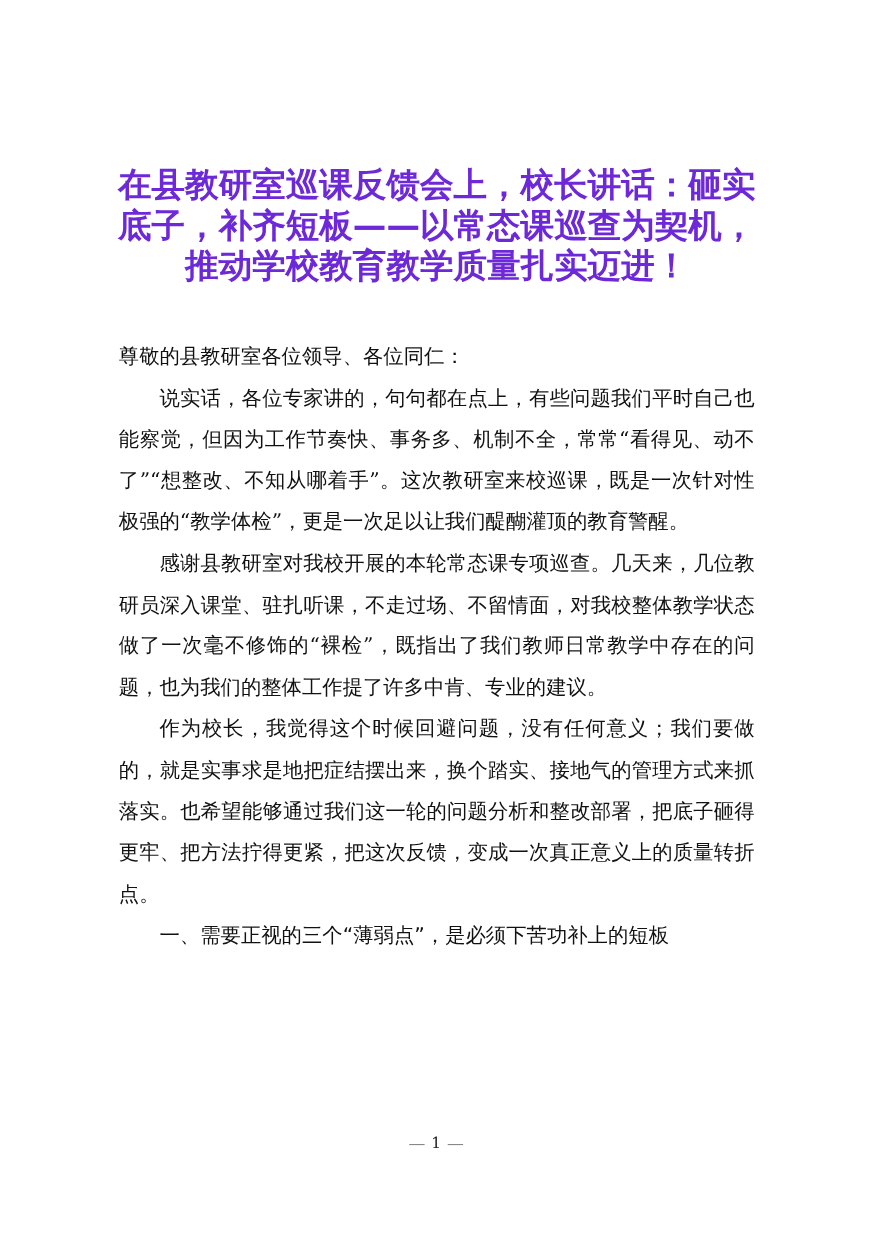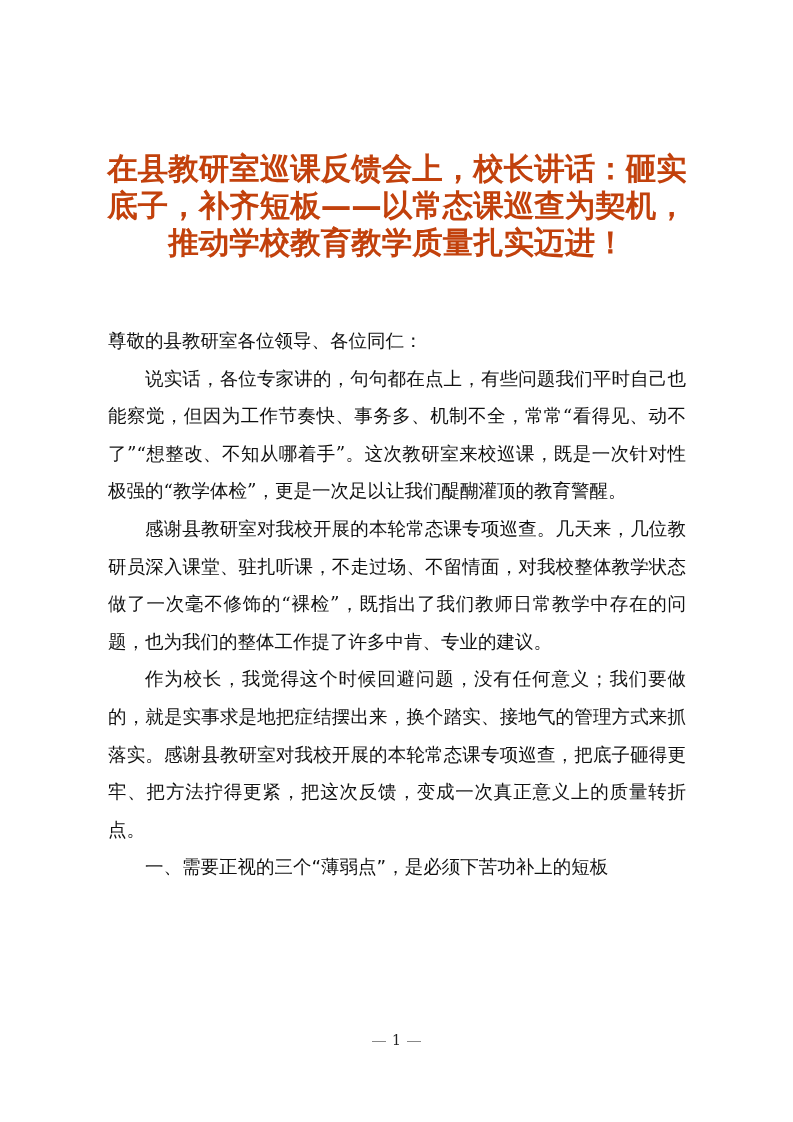--- a/index.html
+++ b/index.html
@@ -1,25 +1,25 @@
 <!DOCTYPE html>
 <html><head>
 <meta charset="utf-8">
 <style>
   html, body { margin: 0; padding: 0; background: #ffffff; }
   body { width: 793px; height: 1122px; position: relative; overflow: hidden; }
   .page { position: absolute; left: 0; top: 0; width: 793px; height: 1122px; background: #fff; }
   .title {
     position: absolute; left: 104px; top: 150px; width: 586px;
     font-family: "DejaVu Sans", sans-serif; font-weight: bold;
-    font-size: 30.5px; line-height: 37px; color: #c2410c;
+    font-size: 30.5px; line-height: 37px; color: #6d28d9;
     text-align: center; letter-spacing: 0px;
   }
   .body {
-    position: absolute; left: 108px; top: 322px; width: 578px;
+    position: absolute; left: 108px; top: 306px; width: 578px;
     font-family: "DejaVu Serif", serif; font-size: 18.5px;
     line-height: 37.6px; color: #111; text-align: justify;
     text-justify: inter-character;
   }
   .body p { margin: 0; }
   .indent { text-indent: 37px; }
   .heading { font-family: "DejaVu Sans", sans-serif; font-weight: normal; text-indent: 37px; }
   .footer {
     position: absolute; left: 0; width: 793px; top: 1032px;
     text-align: center; font-family: "DejaVu Serif", serif; font-size: 14px; color: #222;
@@ -29,20 +29,20 @@
 </head>
 <body>
 
 <div class="page">
   <div class="title">在县教研室巡课反馈会上，校长讲话：砸实底子，补齐短板——以常态课巡查为契机，推动学校教育教学质量扎实迈进！</div>
 
   <div class="body">
     <p>尊敬的县教研室各位领导、各位同仁：</p>
     <p class="indent">说实话，各位专家讲的，句句都在点上，有些问题我们平时自己也能察觉，但因为工作节奏快、事务多、机制不全，常常“看得见、动不了”“想整改、不知从哪着手”。这次教研室来校巡课，既是一次针对性极强的“教学体检”，更是一次足以让我们醍醐灌顶的教育警醒。</p>
     <p class="indent">感谢县教研室对我校开展的本轮常态课专项巡查。几天来，几位教研员深入课堂、驻扎听课，不走过场、不留情面，对我校整体教学状态做了一次毫不修饰的“裸检”，既指出了我们教师日常教学中存在的问题，也为我们的整体工作提了许多中肯、专业的建议。</p>
-    <p class="indent">作为校长，我觉得这个时候回避问题，没有任何意义；我们要做的，就是实事求是地把症结摆出来，换个踏实、接地气的管理方式来抓落实。感谢县教研室对我校开展的本轮常态课专项巡查，把底子砸得更牢、把方法拧得更紧，把这次反馈，变成一次真正意义上的质量转折点。</p>
+    <p class="indent">作为校长，我觉得这个时候回避问题，没有任何意义；我们要做的，就是实事求是地把症结摆出来，换个踏实、接地气的管理方式来抓落实。也希望能够通过我们这一轮的问题分析和整改部署，把底子砸得更牢、把方法拧得更紧，把这次反馈，变成一次真正意义上的质量转折点。</p>
     <p class="heading">一、需要正视的三个“薄弱点”，是必须下苦功补上的短板</p>
   </div>
 
   <div class="footer">
     <span class="dash"></span><span>1</span><span class="dash"></span>
   </div>
 </div>
 
 </body></html>

